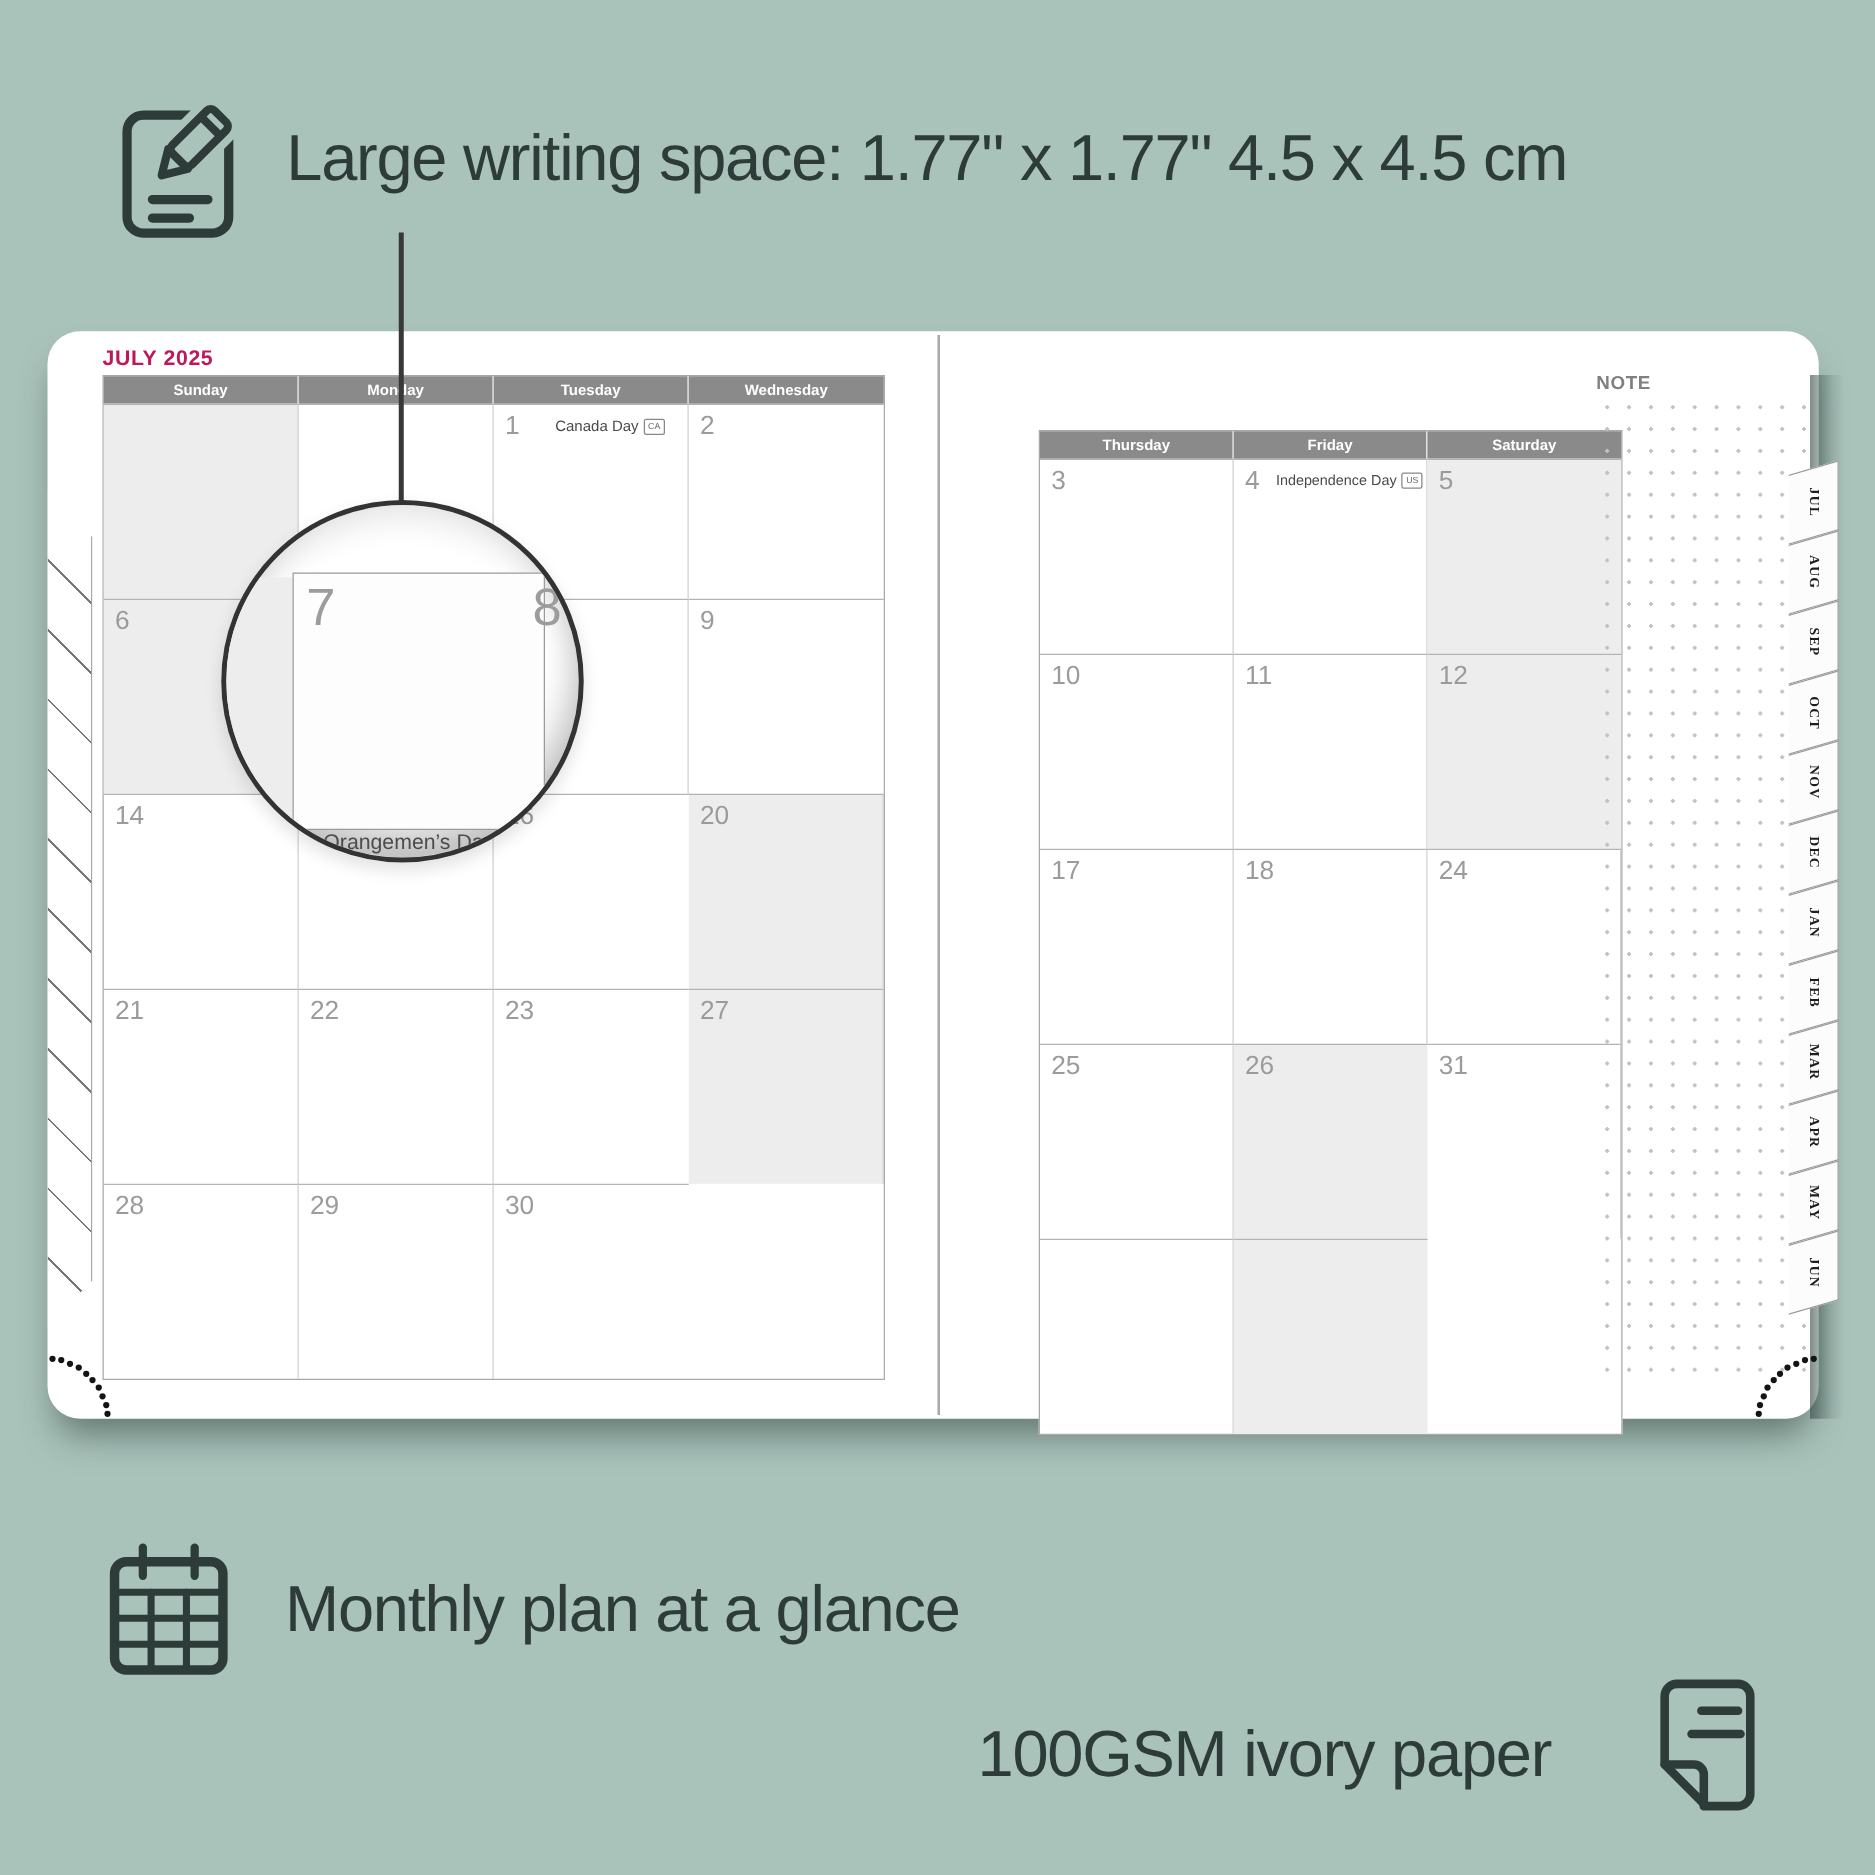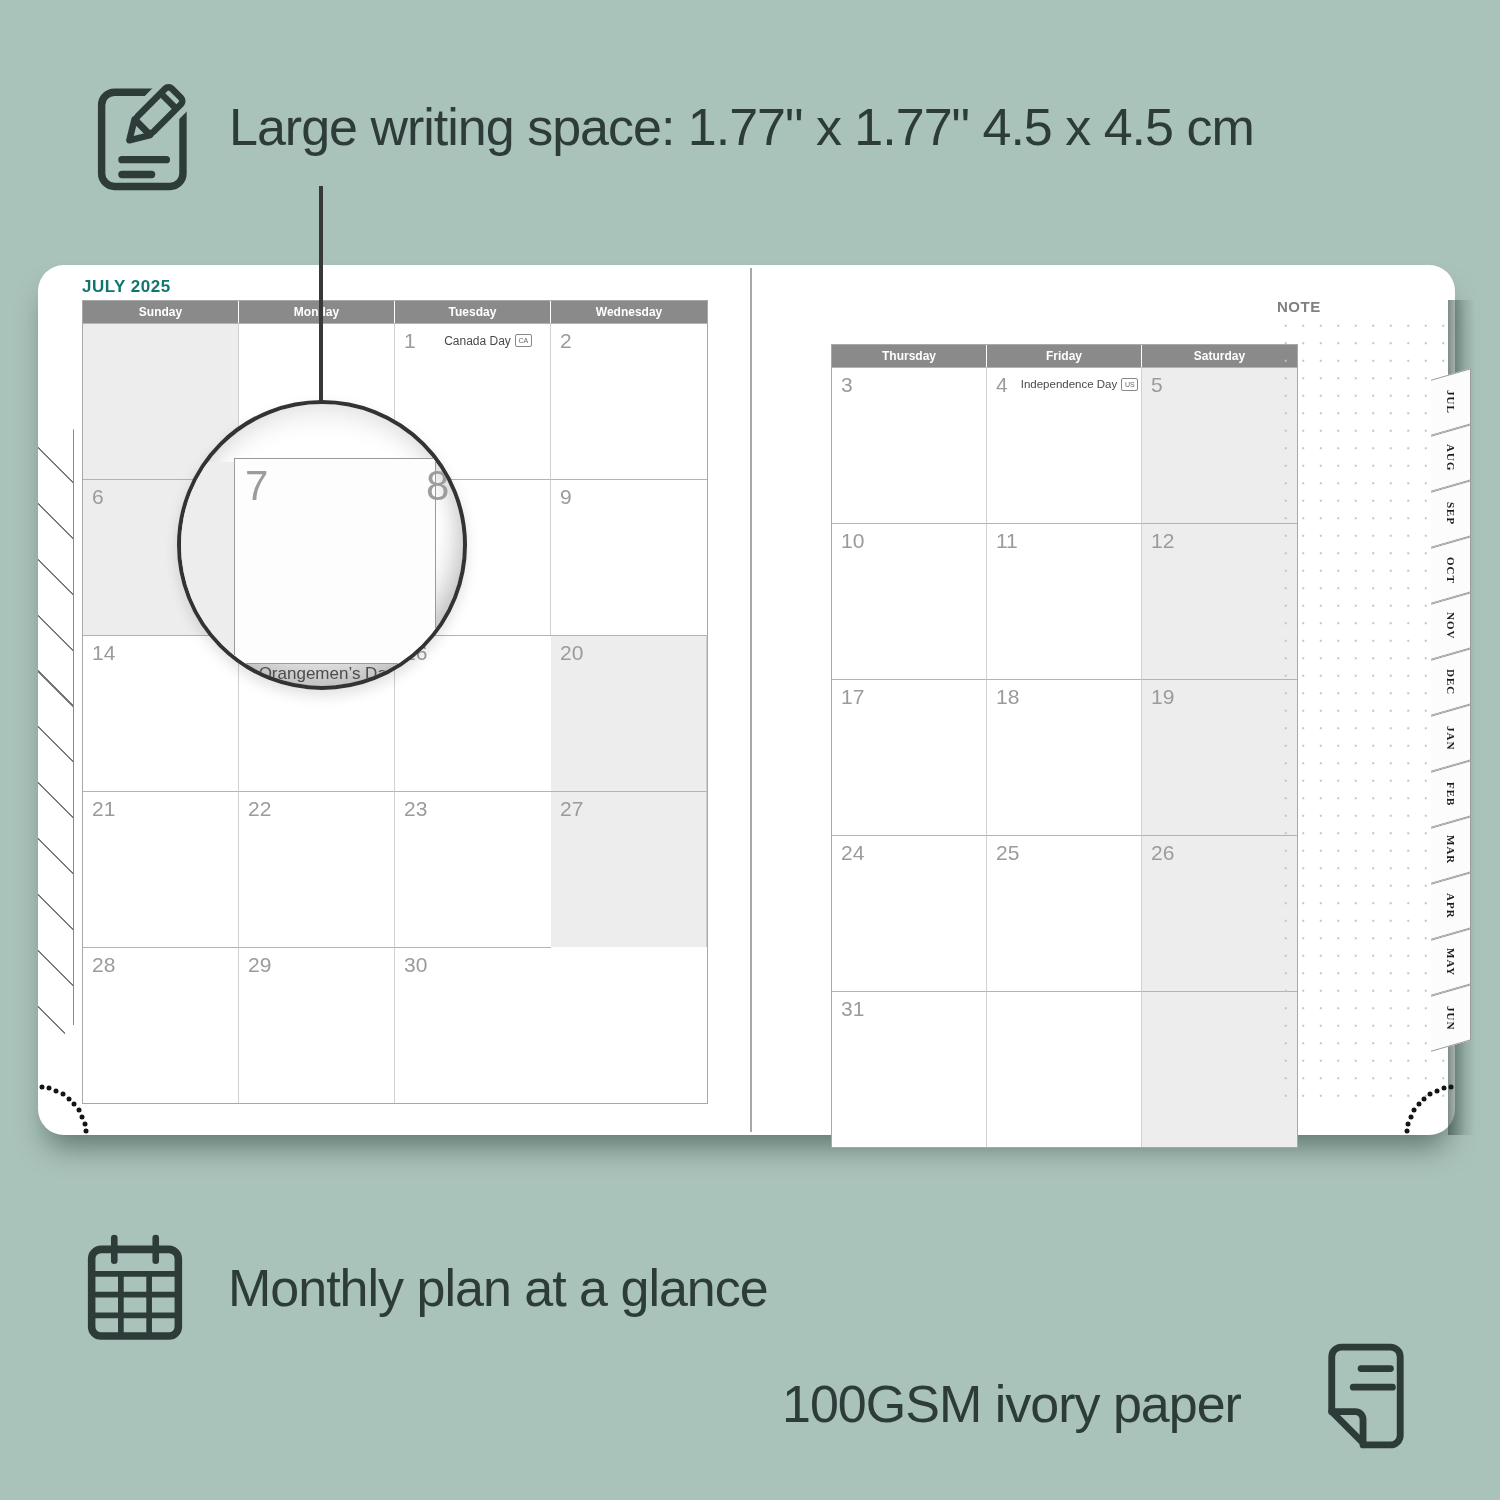--- a/index.html
+++ b/index.html
@@ -9,35 +9,35 @@
 
   
   .feature-text{font-size:52px;letter-spacing:-1px;color:#2d3c38;white-space:nowrap;}
   .top-text{left:229px;top:97px;}
   .pointer-line{left:319px;top:186px;width:4px;height:216px;background:#383838;z-index:6;}
 
   
   .spread{left:38px;top:265px;width:1417px;height:870px;background:#ffffff;border-radius:26px;
           box-shadow:0 20px 28px -8px rgba(40,60,54,.55);z-index:1;}
   .spine{position:absolute;left:712px;top:3px;width:2px;height:864px;background:#a8a8a8;}
-  .month-title{position:absolute;left:44px;top:12px;font-size:17px;font-weight:bold;color:#0f766e;letter-spacing:.5px;}
+  .month-title{position:absolute;left:44px;top:12px;font-size:17px;font-weight:bold;color:#be185d;letter-spacing:.5px;}
 
   
   .cal{position:absolute;top:35px;display:grid;border:1px solid #a8a8a8;background:#fff;box-sizing:border-box;}
   .cal-left{left:44px;grid-template-columns:repeat(4,156px);grid-template-rows:22px repeat(5,156px);}
   .cal-right{left:793px;grid-template-columns:repeat(3,155px);grid-template-rows:22px repeat(5,156px);margin-top:44px;}
   .hd{background:#8a8a8a;color:#fff;font-size:12px;font-weight:bold;display:flex;align-items:center;
       justify-content:center;border-right:1px solid #fff;}
   .hd.last{border-right:none;}
   .cell{position:relative;border-top:1px solid #b3b3b3;border-right:1px solid #d0d0d0;box-sizing:border-box;}
   .cell.last{border-right:none;}
   .cell.shaded{background:#ededed;}
   .day{position:absolute;left:9px;top:5px;font-size:21px;color:#9b9b9b;}
   .holiday{position:absolute;left:34px;right:3px;top:10px;display:flex;justify-content:center;
-           align-items:flex-start;gap:4px;font-size:12px;color:#4a4a4a;white-space:nowrap;}
+           align-items:flex-end;gap:4px;font-size:12px;color:#4a4a4a;white-space:nowrap;}
   .badge{display:inline-flex;align-items:center;justify-content:center;font-size:7px;color:#666;
          border:1px solid #888;border-radius:2px;height:11px;min-width:13px;padding:0 1px;background:#fff;line-height:1;}
 
   
   .note-label{position:absolute;left:1239px;top:33px;font-size:15px;font-weight:bold;color:#808080;letter-spacing:.5px;}
   .note-dots{position:absolute;left:1239px;top:52px;width:172px;height:792px;
              background-image:radial-gradient(circle,#c2c2c2 1.3px,rgba(0,0,0,0) 1.4px);
              background-size:17.5px 17.5px;}
 
   
@@ -207,23 +207,20 @@
       <div class="cell last shaded">
           <span class="day">12</span>
         </div>
 
       <div class="cell">
           <span class="day">17</span>
         </div>
       <div class="cell">
           <span class="day">18</span>
         </div>
-      <div class="cell last shaded">
-          <span class="day">19</span>
-        </div>
 
       <div class="cell">
           <span class="day">24</span>
         </div>
       <div class="cell">
           <span class="day">25</span>
         </div>
       <div class="cell last shaded">
           <span class="day">26</span>
         </div>

